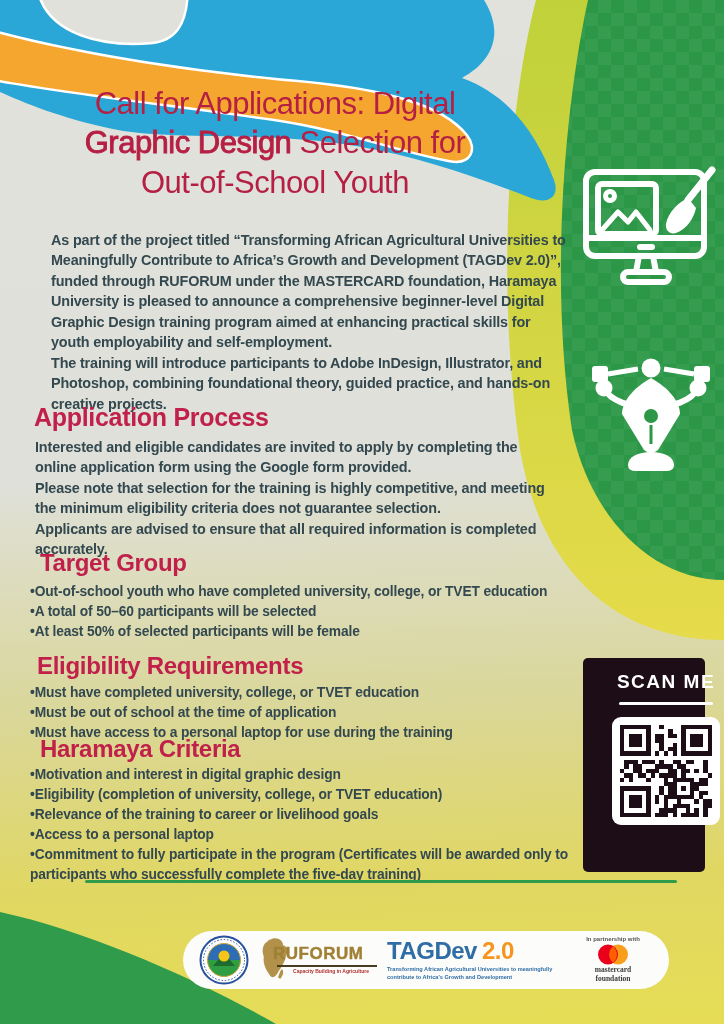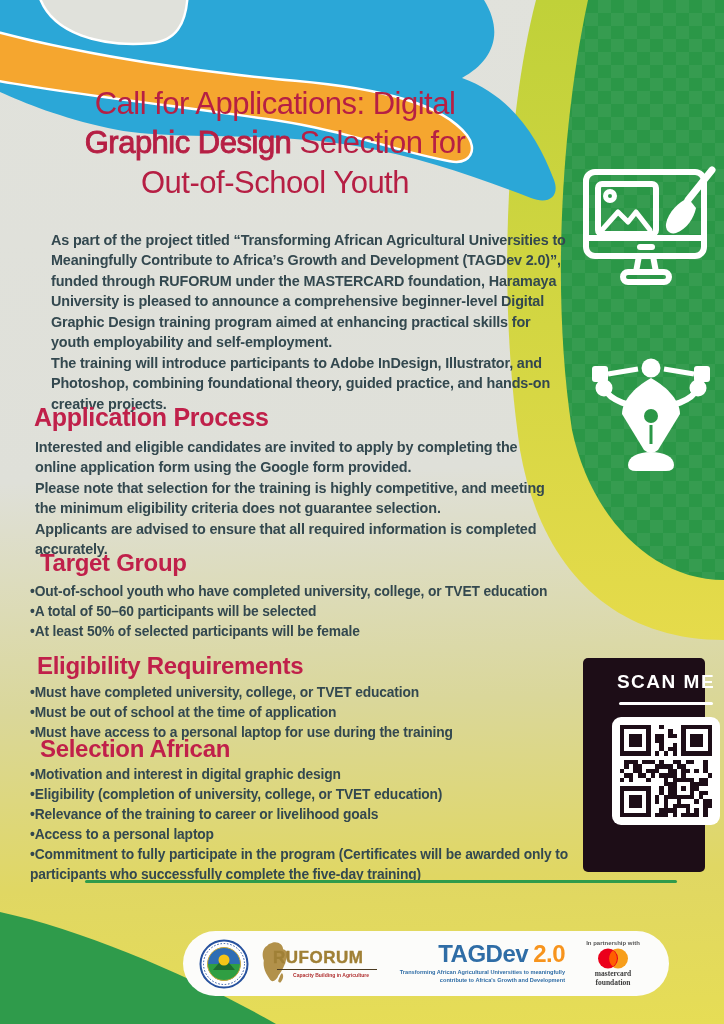--- a/index.html
+++ b/index.html
@@ -44,33 +44,33 @@
   .scan-label{color:#ffffff;font-size:19px;font-weight:700;letter-spacing:1.5px;white-space:nowrap;}
   .scan-rule{width:94px;height:3px;background:#ffffff;margin-top:9px;border-radius:2px;}
   .qr-box{width:108px;height:108px;background:#ffffff;border-radius:9px;margin-top:12px;
     display:flex;align-items:center;justify-content:center;}
   .qr-box svg{width:92px;height:92px;}
 
   .icon-monitor{position:absolute;left:578px;top:166px;width:142px;height:138px;}
   .icon-pen{position:absolute;left:590px;top:326px;width:122px;height:150px;}
 
   .footer-pill{
-    position:absolute;left:183px;top:931px;width:486px;height:65px;background:#fcfcfa;
+    position:absolute;left:183px;top:931px;width:486px;height:58px;background:#fcfcfa;
     border-radius:33px;display:flex;align-items:center;justify-content:space-between;
     padding:0 16px;box-sizing:border-box;
   }
   .logo-haramaya{flex:0 0 auto;width:50px;height:50px;}
   .logo-ruforum{flex:0 0 auto;position:relative;width:122px;height:50px;}
   .logo-ruforum .africa{position:absolute;left:0;top:2px;width:34px;height:46px;}
   .logo-ruforum .rf-name{position:absolute;left:16px;top:9px;font-size:17px;font-weight:700;
     color:#a08036;letter-spacing:0.5px;-webkit-text-stroke:0.4px #a08036;}
   .logo-ruforum .rf-rule{position:absolute;left:20px;top:30px;width:100px;height:1.5px;background:#4a3a20;}
   .logo-ruforum .rf-tagline{position:absolute;left:26px;top:33px;width:96px;font-size:5px;
     font-weight:700;color:#b03030;text-align:center;}
-  .logo-tagdev{flex:0 0 auto;width:178px;text-align:right;}
+  .logo-tagdev{flex:0 0 auto;width:178px;text-align:left;}
   .logo-tagdev .td-row{font-size:24px;font-weight:700;letter-spacing:-0.5px;line-height:1;}
   .logo-tagdev .td-name{color:#2f6da6;}
   .logo-tagdev .td-version{color:#f7941d;margin-left:5px;}
   .logo-tagdev .td-tagline{margin-top:3px;font-size:5.6px;font-weight:700;color:#2f6da6;line-height:1.35;}
   .logo-mcf{flex:0 0 auto;width:80px;display:flex;flex-direction:column;align-items:center;}
   .logo-mcf .mc-partner{font-size:6px;color:#555;font-weight:700;}
   .logo-mcf .mc-circles{width:36px;height:23px;margin-top:1px;}
   .logo-mcf .mc-name{width:50px;font-size:7.5px;font-weight:700;color:#3b3b3b;text-align:center;line-height:1.15;font-family:Liberation Serif, serif;}
 </style>
 </head>
@@ -129,21 +129,21 @@
       <div class="bullet-line">•At least 50% of selected participants will be female</div>
     </div>
 
   <div class="section-heading h-elig">Eligibility Requirements</div>
   <div class="bullets b-elig body-text">
       <div class="bullet-line">•Must have completed university, college, or TVET education</div>
       <div class="bullet-line">•Must be out of school at the time of application</div>
       <div class="bullet-line">•Must have access to a personal laptop for use during the training</div>
     </div>
 
-  <div class="section-heading h-sel">Selection African</div>
+  <div class="section-heading h-sel">Haramaya Criteria</div>
   <div class="bullets b-sel body-text">
       <div class="bullet-line">•Motivation and interest in digital graphic design</div>
       <div class="bullet-line">•Eligibility (completion of university, college, or TVET education)</div>
       <div class="bullet-line">•Relevance of the training to career or livelihood goals</div>
       <div class="bullet-line">•Access to a personal laptop</div>
       <div class="bullet-line">•Commitment to fully participate in the program (Certificates will be awarded only to participants who successfully complete the five-day training)</div>
     </div>
 
   <div class="divider"></div>
 

